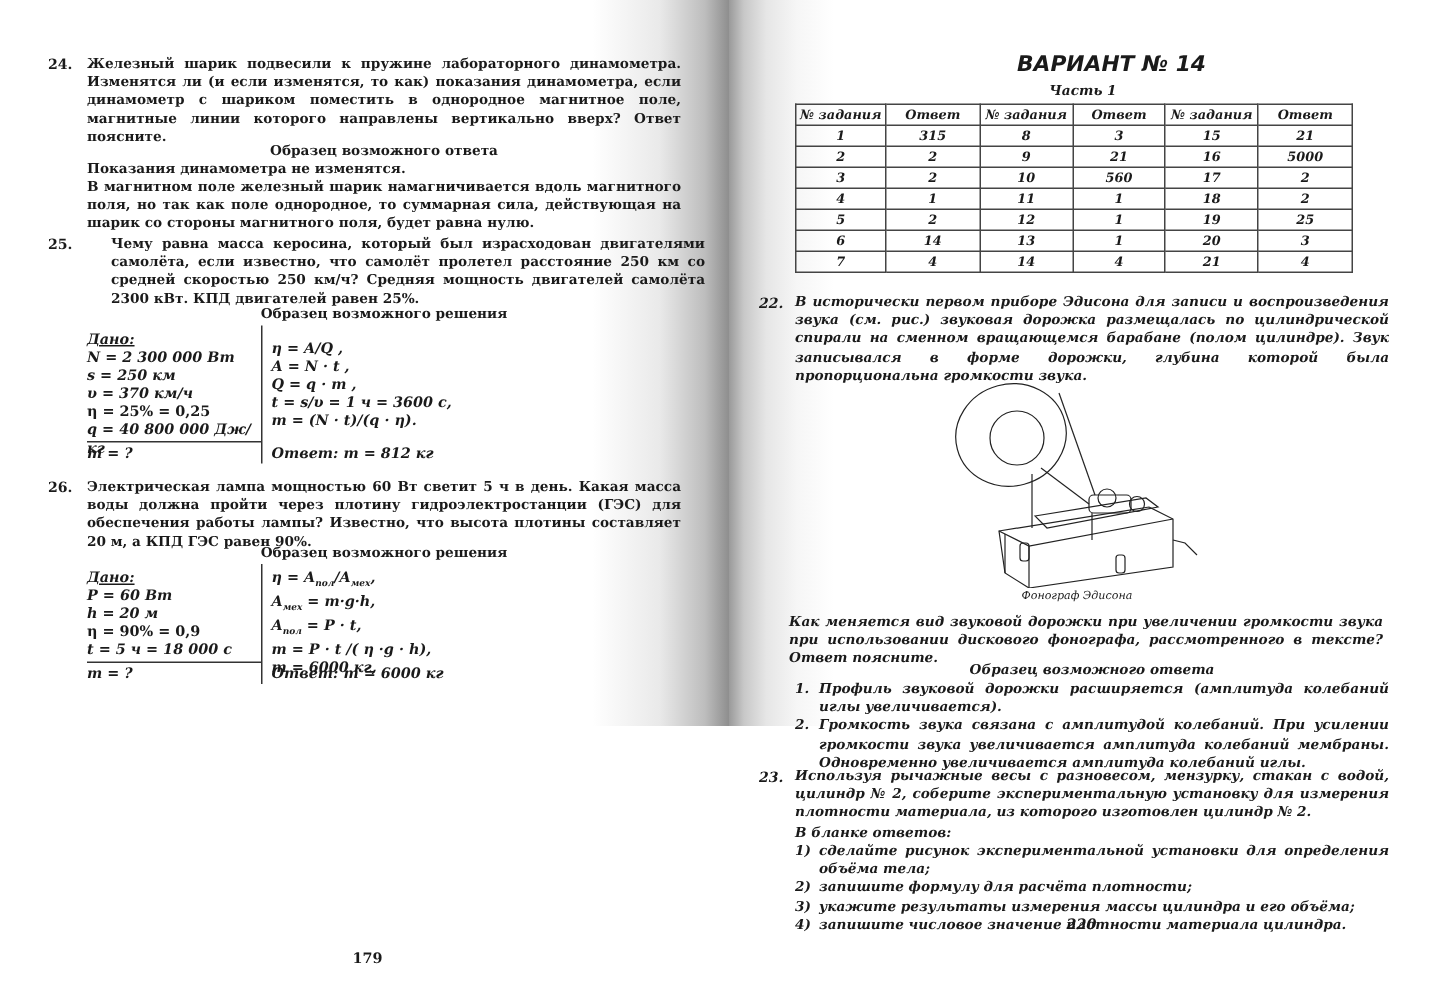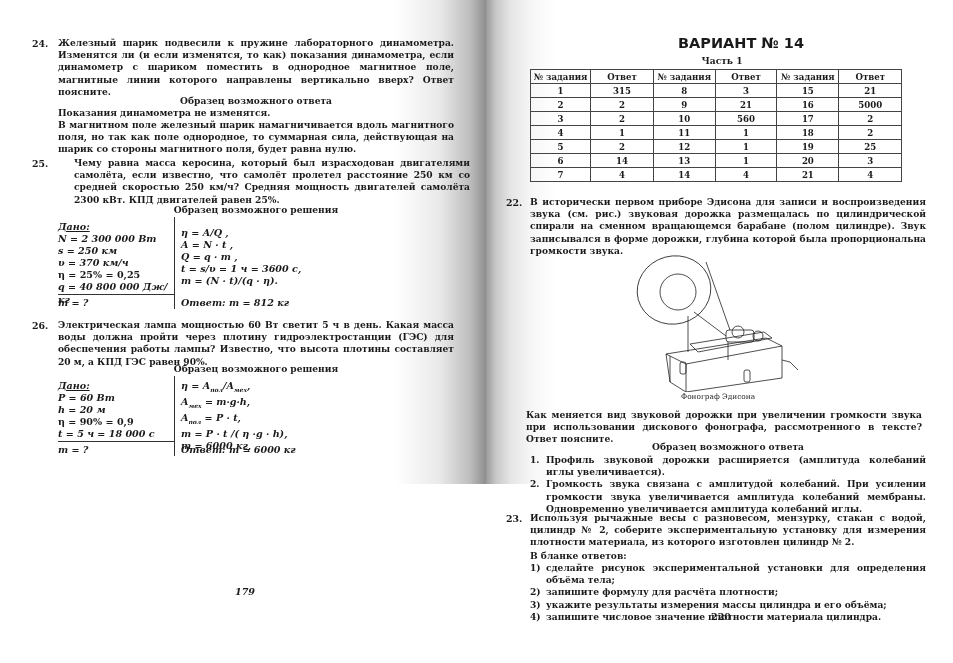--- a/index.html
+++ b/index.html
@@ -2,21 +2,21 @@
 <html><head>
 <meta charset="utf-8">
 <style>
   html,body{margin:0;padding:0;}
   body{width:953px;height:663px;position:relative;overflow:hidden;background:#fff;
        font-family:"DejaVu Serif","Liberation Serif",serif;color:#1a1a1a;}
   .page{position:absolute;top:0;height:484px;}
   .page.left{left:0;width:486px;
     background:linear-gradient(to right,#fff 0,#fff 395px,#e9e9e9 440px,#bdbdbd 470px,#8e8e8e 486px);}
   .page.right{left:486px;width:467px;
-    background:linear-gradient(to right,#9a9a9a 0,#c8c8c8 10px,#e6e6e6 25px,#f6f6f6 45px,#fff 70px,#fff 100%);}
+    background:linear-gradient(to right,#9a9a9a 0,#c8c8c8 10px,#e6e6e6 25px,#f6f6f6 45px,#fff 70px,#fff 100%);font-style:italic;}
   .abs{position:absolute;}
   .num{position:absolute;font-size:9.4px;font-weight:bold;}
   .para{position:absolute;text-align:justify;font-size:9.1px;line-height:12.2px;font-weight:bold;}
   .center-h{position:absolute;text-align:center;font-size:9.1px;font-weight:bold;}
   .solution{position:absolute;font-size:9.6px;line-height:12.1px;font-weight:bold;}
   .sol-given{position:absolute;}
   .sol-vline{position:absolute;border-left:1px solid #333;}
   .sol-hline{position:absolute;border-top:1px solid #333;}
   .it{font-style:italic;}
   .u{text-decoration:underline;}
@@ -91,21 +91,21 @@
       <div class="it"><span>A</span><sub>пол</sub><span> = P · t,</span></div>
       <div class="it">m = P · t /( η ·g · h),</div>
       <div class="it">m = 6000 кг,</div>
     </div>
     <div style="position:absolute;left:123px;top:64px;">
       <span class="it">Ответ:</span>
       <span class="it">m = 6000 кг</span>
     </div>
   </div>
 
-  <div class="pagenum" style="left:235px;top:586px;font-style:italic;">179</div>
+  <div class="pagenum" style="left:235px;top:634px;">179</div>
 </div>
 
 <div class="page right">
   <div class="title" style="left:192px;top:35px;">ВАРИАНТ № 14</div>
   <div class="center-h" style="left:186px;top:55px;width:100px;">Часть 1</div>
 
   <table class="ans" style="left:44px;top:69px;width:372px;">
     <thead>
       <tr>
         <th style="width:60px;">№ задания</th>

